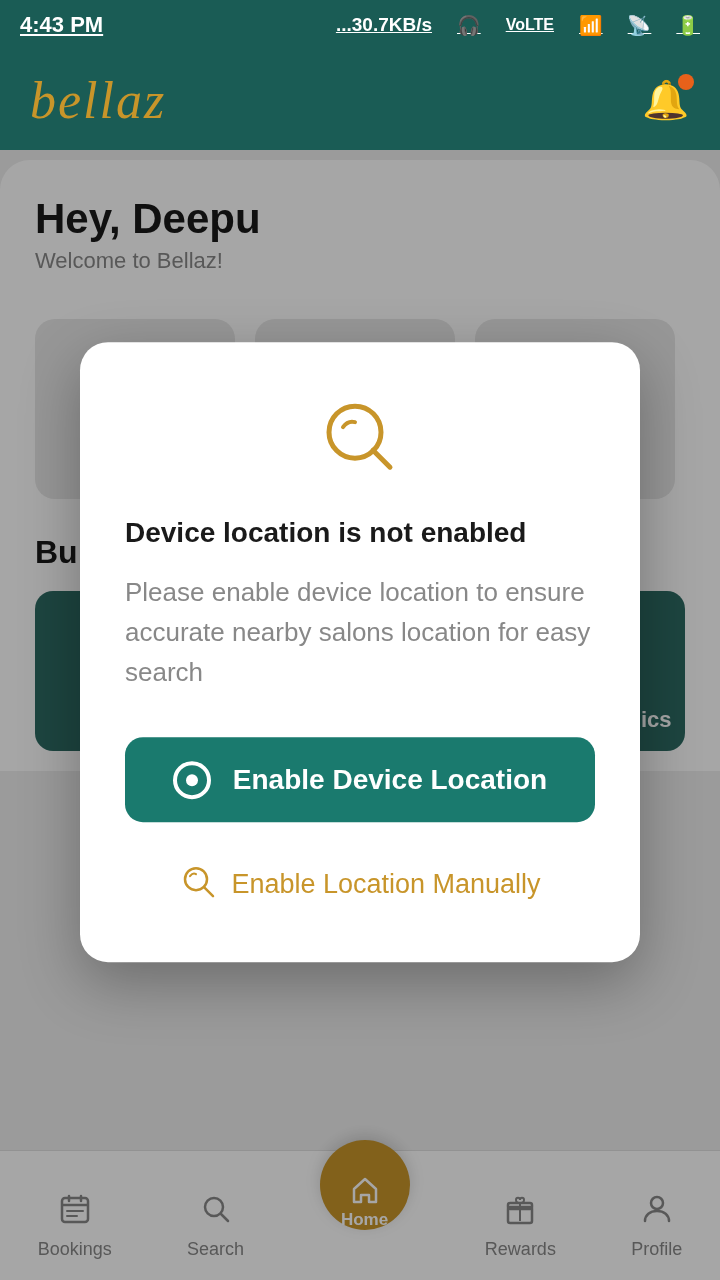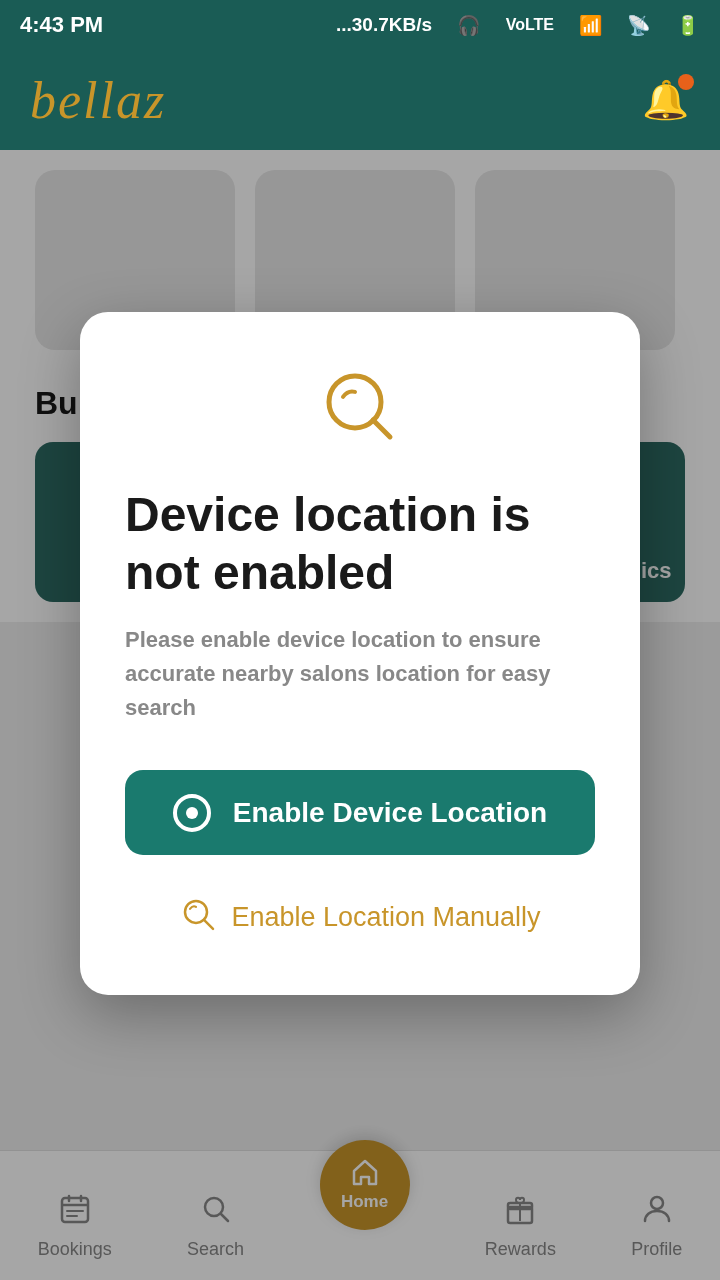--- a/index.html
+++ b/index.html
@@ -18,20 +18,21 @@
     .status-bar {
       background: #1a5c55;
       color: white;
       height: 50px;
       display: flex;
       align-items: center;
       justify-content: space-between;
       padding: 0 20px;
       font-size: 22px;
       font-weight: 600;
+      text-decoration: underline;
     }
     .status-right {
       display: flex;
       align-items: center;
       gap: 25px;
       font-size: 19px;
     }
 
     
     .header {
@@ -171,21 +172,21 @@
       color: #888;
     }
     .home-circle {
       width: 90px;
       height: 90px;
       background: #c8952a;
       border-radius: 50%;
       display: flex;
       flex-direction: column;
       align-items: center;
-      justify-content: center;
+      justify-content: flex-end;
       color: white;
       font-size: 18px;
       gap: 4px;
       box-shadow: 0 -4px 15px rgba(0,0,0,0.15);
     }
 
     
     .overlay {
       position: absolute;
       top: 150px;
@@ -217,33 +218,32 @@
       width: 90px;
       height: 90px;
       display: inline-block;
       position: relative;
     }
     .search-circle-icon svg {
       width: 90px;
       height: 90px;
     }
     .modal-title {
-      font-size: 48px;
+      font-size: 28px;
       font-weight: 800;
       color: #1a1a1a;
       line-height: 1.2;
       margin-bottom: 22px;
       margin-top: 8px;
     }
     .modal-desc {
-      font-size: 22px;
+      font-size: 26px;
       color: #888;
       line-height: 1.55;
       margin-bottom: 45px;
-      font-weight: bold;
     }
     .btn-enable {
       background: #1a7a6e;
       color: white;
       border: none;
       border-radius: 18px;
       width: 100%;
       height: 85px;
       font-size: 28px;
       font-weight: 600;
@@ -306,20 +306,24 @@
 
 <div class="header">
   <div class="logo-text">bellaz</div>
   <div class="bell-container">
     <span class="bell-icon">🔔</span>
     <div class="bell-dot"></div>
   </div>
 </div>
 
 <div class="app-bg">
+  <div class="greeting-section">
+    <div class="greeting-name">Hey, Deepu</div>
+    <div class="greeting-sub">Welcome to Bellaz!</div>
+  </div>
 
   <div class="promo-strip">
     <div class="promo-card"></div>
     <div class="promo-card"></div>
     <div class="promo-card"></div>
   </div>
 
   <div class="section-title-bg">Bu</div>
 
   <div class="category-row">

